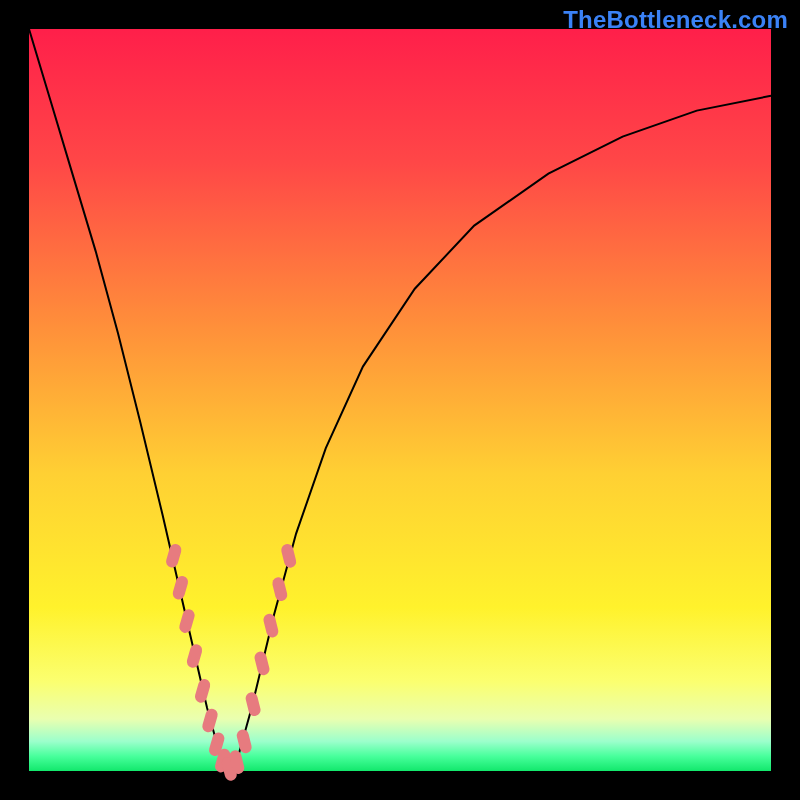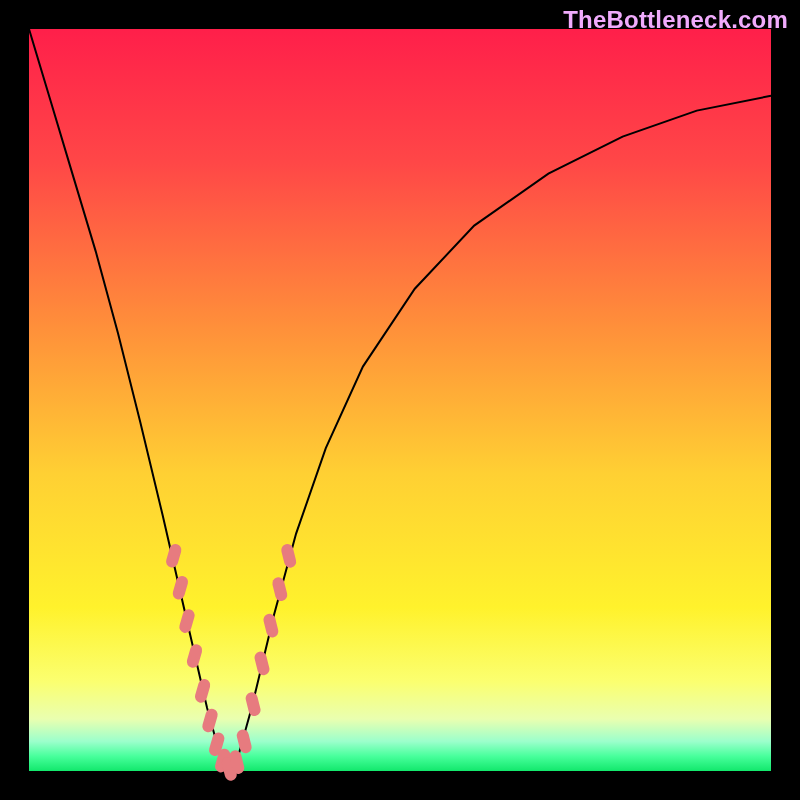--- a/index.html
+++ b/index.html
@@ -25,21 +25,21 @@
     width: 742px;
     height: 742px;
     
   }
   .watermark {
     position: absolute;
     top: 6px;
     right: 12px;
     font-size: 24px;
     font-weight: 600;
-    color: #f0abfc;
+    color: #3b82f6;
     letter-spacing: 0.2px;
   }
   svg.curve {
     position: absolute;
     left: 29px;
     top: 29px;
     width: 742px;
     height: 742px;
     overflow: visible;
   }

